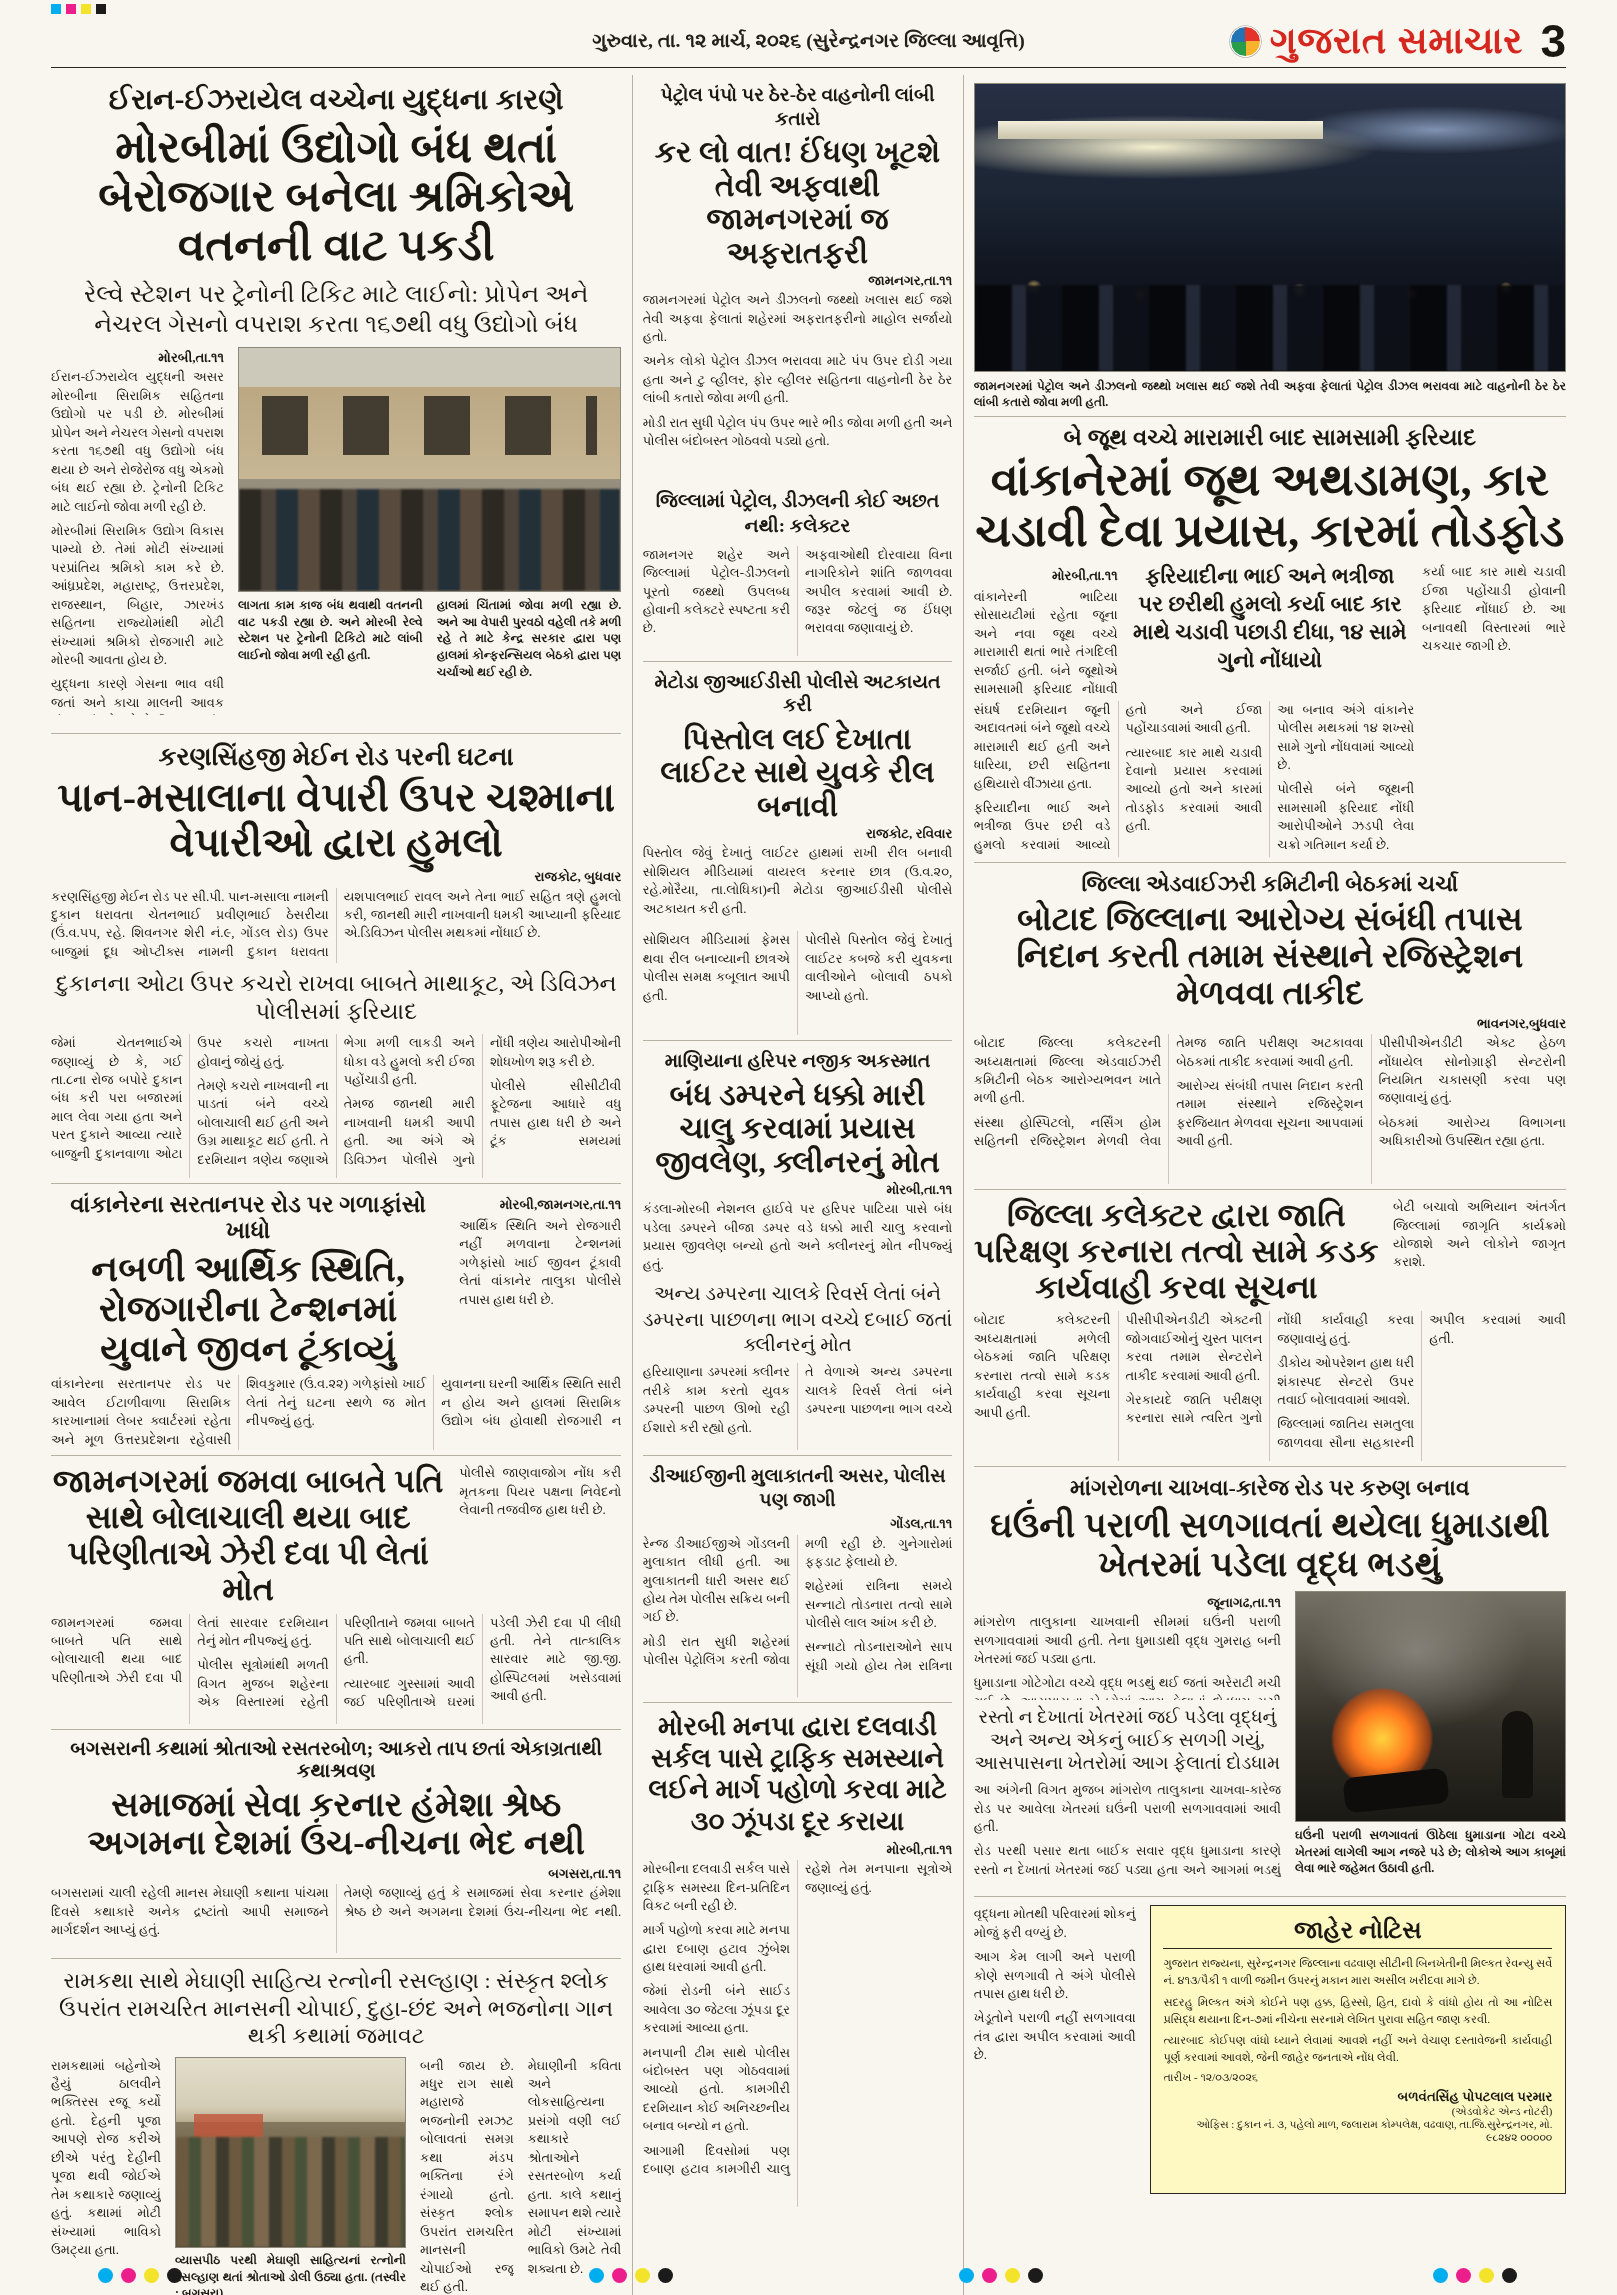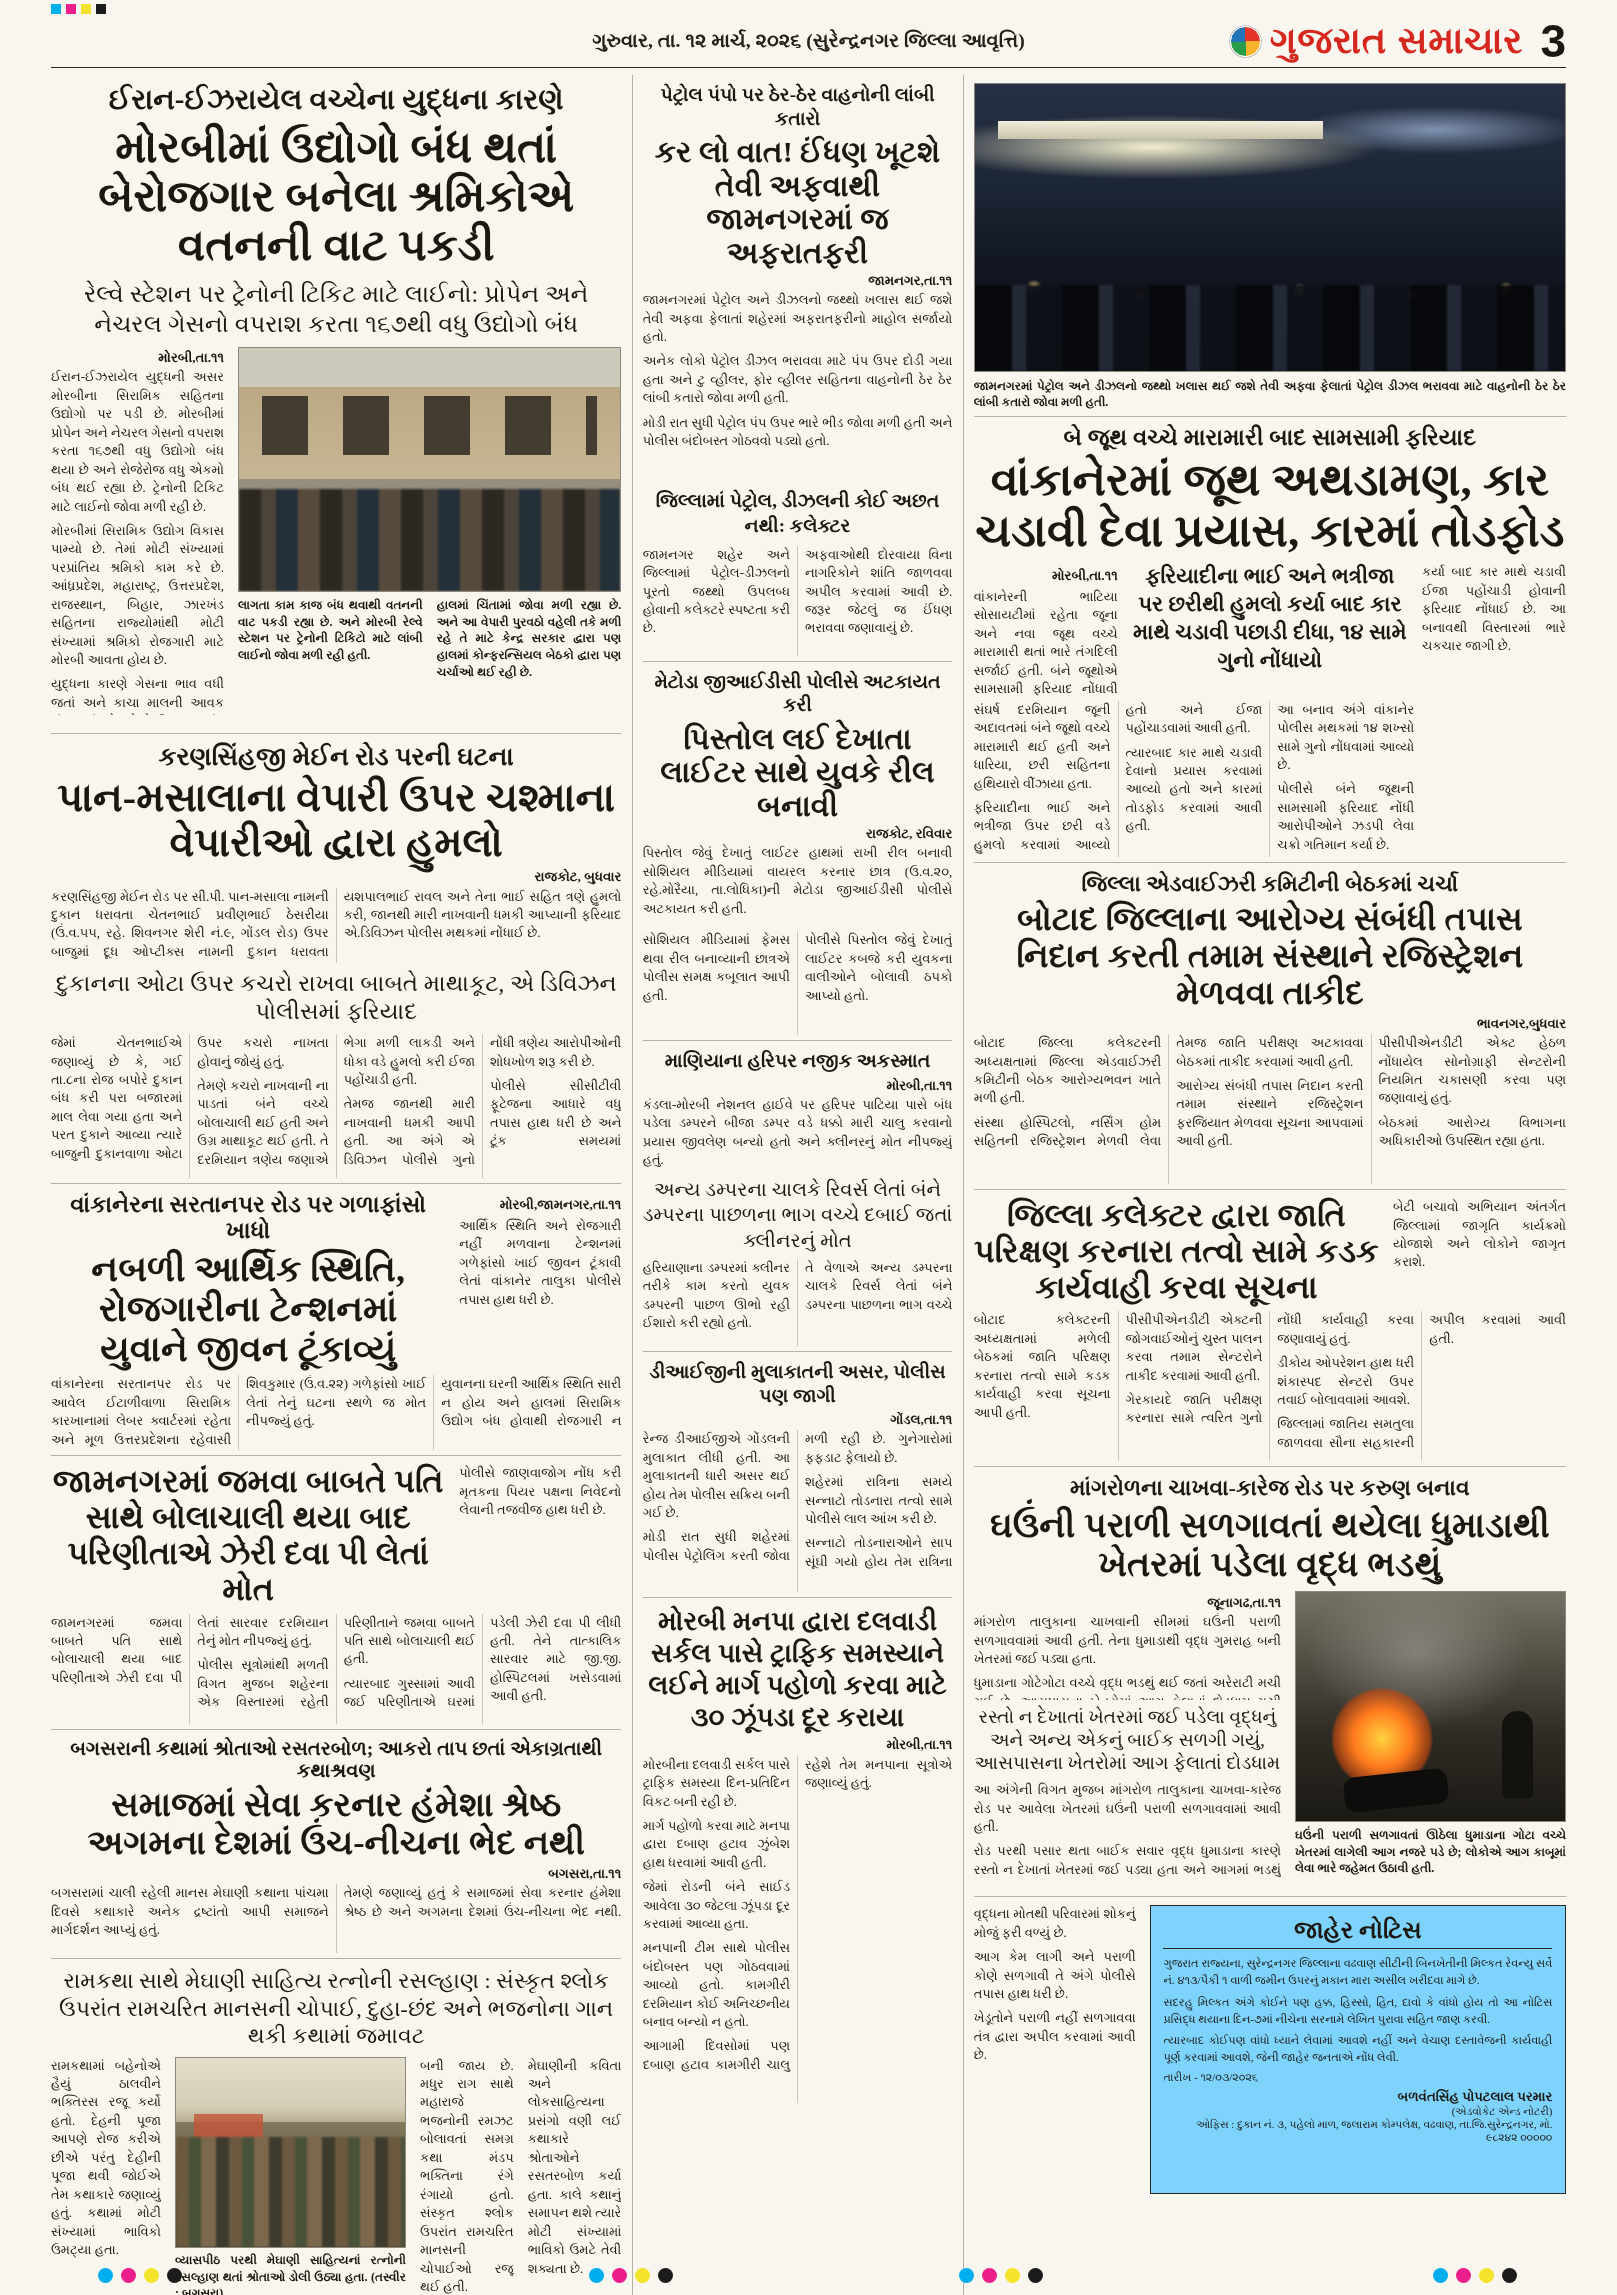--- a/index.html
+++ b/index.html
@@ -52,21 +52,21 @@
 .photo-night{height:289px;background:radial-gradient(ellipse 55% 16% at 30% 22%,rgba(255,250,215,.95),rgba(255,250,215,0) 70%),radial-gradient(ellipse 35% 12% at 78% 16%,rgba(190,215,255,.6),rgba(190,215,255,0) 70%),linear-gradient(180deg,#273044 0%,#1c2534 38%,#121722 62%,#0a0d13 100%)}
 .pn-canopy{position:absolute;top:13%;left:4%;width:55%;height:6%;background:linear-gradient(#f2eedb,#c9c3ab)}
 .pn-lights{position:absolute;bottom:18%;left:0;right:0;height:22%;background:radial-gradient(circle 7px at 10% 50%,#ffd37a,rgba(255,211,122,0) 8px),radial-gradient(circle 5.8px at 28% 62%,#ff6a4a,rgba(255,106,74,0) 7px),radial-gradient(circle 6.4px at 55% 55%,#ffe9a8,rgba(255,233,168,0) 7.5px),radial-gradient(circle 5.2px at 74% 60%,#ff5540,rgba(255,85,64,0) 6.4px),radial-gradient(circle 5.8px at 90% 52%,#ffd37a,rgba(255,211,122,0) 7px)}
 .pn-bikes{position:absolute;bottom:0;left:0;right:0;height:30%;background:repeating-linear-gradient(90deg,rgba(8,9,12,.96) 0 37px,rgba(38,44,58,.9) 37px 51px,rgba(14,17,24,.96) 51px 87px);filter:blur(0.9px)}
 .photo-tent{height:191px;background:linear-gradient(180deg,#e3ddcb 0%,#d4cdb6 26%,#b8ad8f 34%,rgba(0,0,0,0) 34%),linear-gradient(180deg,#a99e85 0%,#7d7258 40%,#5d5540 70%,#4a4433 100%)}
 .pt-stage{position:absolute;top:30%;left:8%;width:30%;height:22%;background:#c2553a;opacity:.8}
 .pt-crowd{position:absolute;bottom:0;left:0;right:0;height:58%;background:repeating-linear-gradient(90deg,#6b5a3f 0 12.7px,#485238 12.7px 25.4px,#7c684c 25.4px 40px,#3d3b2e 40px 53px);filter:blur(1.2px)}
 .photo-fire{height:231px;background:radial-gradient(circle 64px at 32% 64%,#ffd23e,#ff7a1e 45%,rgba(190,70,15,.65) 75%,rgba(190,70,15,0) 80%),radial-gradient(ellipse 55% 45% at 45% 26%,rgba(160,158,150,.6),rgba(160,158,150,0) 75%),linear-gradient(180deg,#767165 0%,#514c42 32%,#2f2c25 62%,#1b1914 100%)}
 .pf-person{position:absolute;right:12%;bottom:10%;width:31px;height:87px;background:#14120e;border-radius:15px 15px 4.6px 4.6px}
 .pf-bike{position:absolute;left:18%;bottom:6%;width:104px;height:35px;background:#0e0d0b;border-radius:11.6px;transform:rotate(-6deg)}
-.notice{border:1.7px solid #2a2620;padding:10.4px 12.7px;background:#7dd3fc}
+.notice{border:1.7px solid #2a2620;padding:10.4px 12.7px;background:#fef9c3}
 .notice .nt{font-size:24px;font-weight:bold;text-align:center;margin-bottom:5.8px;border-bottom:1.2px solid #2a2620;padding-bottom:4.6px}
 .notice .nb{font-size:11.3px;line-height:1.5;text-align:justify}
 .notice .nb p{margin-bottom:4.6px}
 .notice .nd{font-size:11px;margin-top:4.6px}
 .notice .sig{margin-top:5.8px;text-align:right;font-weight:bold;font-size:13.3px}
 .notice .sga{font-size:10.7px;text-align:right}
 .regs .g{position:absolute;bottom:11.6px;display:flex;gap:8px}
 .dot{width:15px;height:15px;border-radius:50%}
 </style>
 </head>
@@ -229,20 +229,21 @@
             <p>પિસ્તોલ જેવું દેખાતું લાઈટર હાથમાં રાખી રીલ બનાવી સોશિયલ મીડિયામાં વાયરલ કરનાર છાત્ર (ઉ.વ.૨૦, રહે.મોરૈયા, તા.લોધિકા)ની મેટોડા જીઆઈડીસી પોલીસે અટકાયત કરી હતી.</p>
           </div>
         <div class="bd c2" style="height:104px">
             <p>સોશિયલ મીડિયામાં ફેમસ થવા રીલ બનાવ્યાની છાત્રએ પોલીસ સમક્ષ કબૂલાત આપી હતી.</p>
             <p>પોલીસે પિસ્તોલ જેવું દેખાતું લાઈટર કબજે કરી યુવકના વાલીઓને બોલાવી ઠપકો આપ્યો હતો.</p>
           </div>
       </article>
 
       <article class="art">
         <div class="k k-b">માણિયાના હરિપર નજીક અકસ્માત</div>
+        <h2 class="h h-b">બંધ ડમ્પરને ધક્કો મારી ચાલુ કરવામાં પ્રયાસ જીવલેણ, ક્લીનરનું મોત</h2>
         <div class="dl">મોરબી,તા.૧૧</div>
         <div class="bd" style="height:75px">
             <p>કંડલા-મોરબી નેશનલ હાઈવે પર હરિપર પાટિયા પાસે બંધ પડેલા ડમ્પરને બીજા ડમ્પર વડે ધક્કો મારી ચાલુ કરવાનો પ્રયાસ જીવલેણ બન્યો હતો અને ક્લીનરનું મોત નીપજ્યું હતું.</p>
           </div>
         <div class="sh sh-b">અન્ય ડમ્પરના ચાલકે રિવર્સ લેતાં બંને ડમ્પરના પાછળના ભાગ વચ્ચે દબાઈ જતાં ક્લીનરનું મોત</div>
         <div class="bd c2" style="height:87px">
             <p>હરિયાણાના ડમ્પરમાં ક્લીનર તરીકે કામ કરતો યુવક ડમ્પરની પાછળ ઊભો રહી ઈશારો કરી રહ્યો હતો.</p>
             <p>તે વેળાએ અન્ય ડમ્પરના ચાલકે રિવર્સ લેતાં બંને ડમ્પરના પાછળના ભાગ વચ્ચે દબાઈ જતાં તેનું ઘટના સ્થળે જ મોત નીપજ્યું હતું.</p>
           </div>
       </article>

